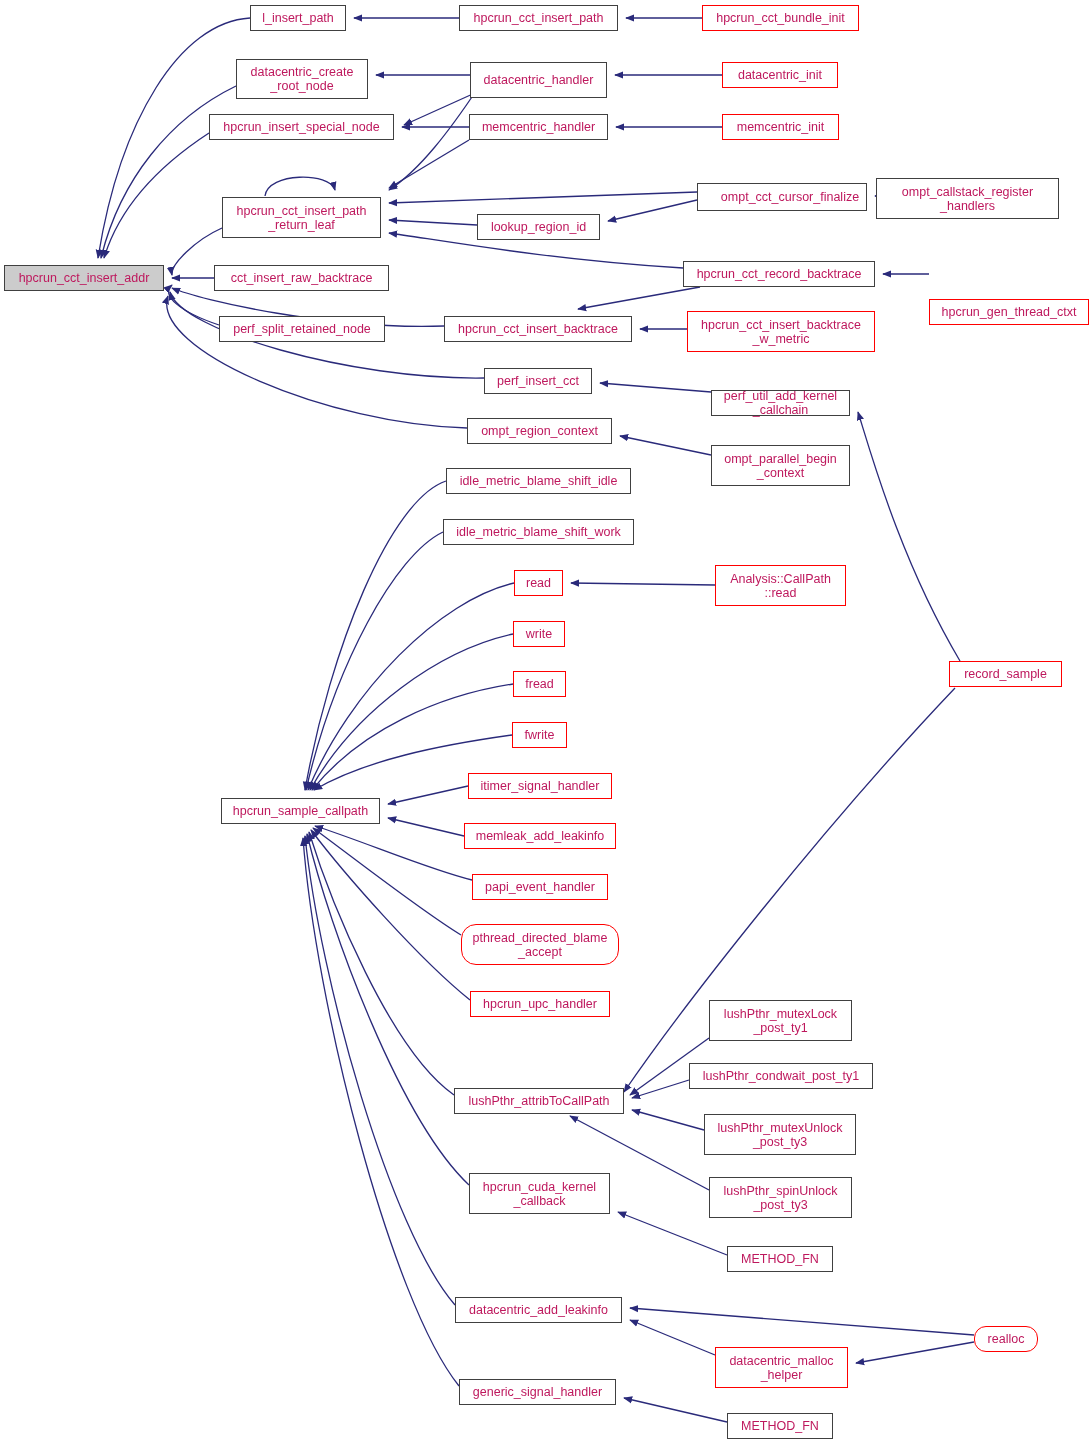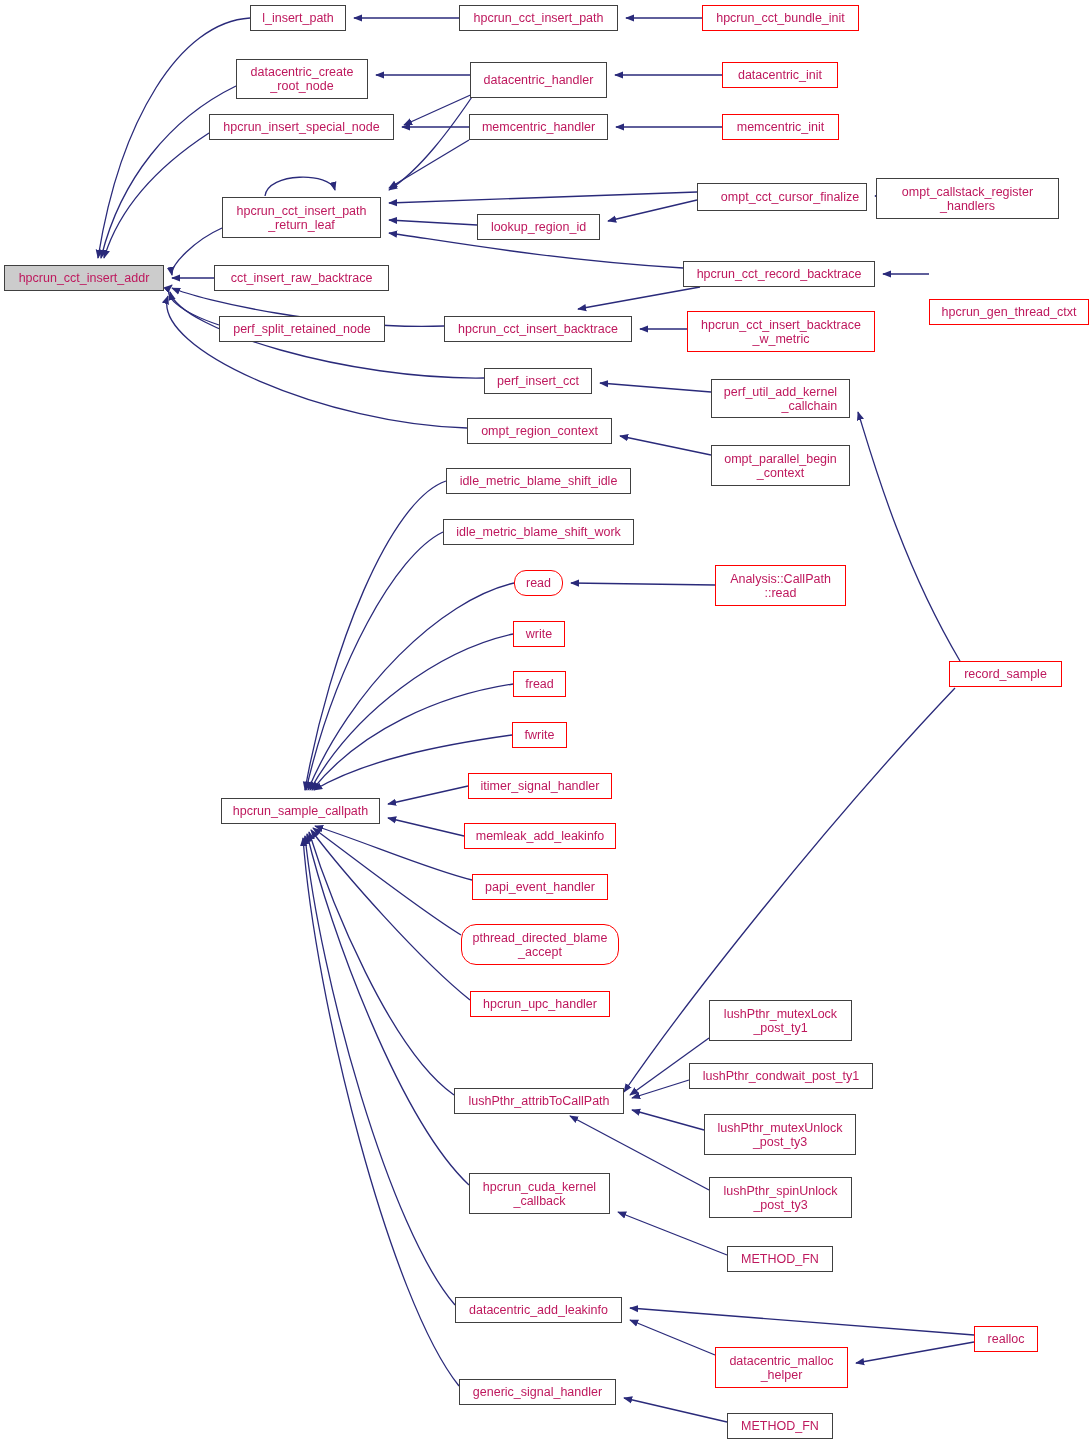--- a/index.html
+++ b/index.html
@@ -135,28 +135,28 @@
       <div class="node" style="left: 876px; top: 178px; width: 183px; height: 41px;"><span>ompt_callstack_register
 _handlers</span></div>
       <div class="node" style="left: 214px; top: 265px; width: 175px; height: 26px;"><span>cct_insert_raw_backtrace</span></div>
       <div class="node" style="left: 683px; top: 261px; width: 192px; height: 26px;"><span>hpcrun_cct_record_backtrace</span></div>
       <div class="node red" style="left: 929px; top: 261px; width: 160px; height: 26px; margin-top: 38px;"><span>hpcrun_gen_thread_ctxt</span></div>
       <div class="node" style="left: 219px; top: 316px; width: 166px; height: 26px;"><span>perf_split_retained_node</span></div>
       <div class="node" style="left: 444px; top: 316px; width: 188px; height: 26px;"><span>hpcrun_cct_insert_backtrace</span></div>
       <div class="node red" style="left: 687px; top: 311px; width: 188px; height: 41px;"><span>hpcrun_cct_insert_backtrace
 _w_metric</span></div>
       <div class="node" style="left: 484px; top: 368px; width: 108px; height: 26px;"><span>perf_insert_cct</span></div>
-      <div class="node" style="left: 711px; top: 379px; width: 139px; height: 39px; text-align: right;"><span>perf_util_add_kernel
+      <div class="node" style="left: 711px; top: 390px; width: 139px; height: 26px;"><span>perf_util_add_kernel
 _callchain</span></div>
       <div class="node" style="left: 467px; top: 418px; width: 145px; height: 26px;"><span>ompt_region_context</span></div>
       <div class="node" style="left: 711px; top: 445px; width: 139px; height: 41px;"><span>ompt_parallel_begin
 _context</span></div>
       <div class="node" style="left: 446px; top: 468px; width: 185px; height: 26px;"><span>idle_metric_blame_shift_idle</span></div>
       <div class="node" style="left: 443px; top: 519px; width: 191px; height: 26px;"><span>idle_metric_blame_shift_work</span></div>
-      <div class="node red" style="left: 514px; top: 570px; width: 49px; height: 26px; border-radius: 12px;"><span>read</span></div>
+      <div class="node red" style="left: 514px; top: 570px; width: 49px; height: 26px;"><span>read</span></div>
       <div class="node red" style="left: 715px; top: 565px; width: 131px; height: 41px;"><span>Analysis::CallPath
 ::read</span></div>
       <div class="node red" style="left: 513px; top: 621px; width: 52px; height: 26px;"><span>write</span></div>
       <div class="node red" style="left: 513px; top: 671px; width: 53px; height: 26px;"><span>fread</span></div>
       <div class="node red" style="left: 512px; top: 722px; width: 55px; height: 26px;"><span>fwrite</span></div>
       <div class="node red" style="left: 468px; top: 773px; width: 144px; height: 26px;"><span>itimer_signal_handler</span></div>
       <div class="node" style="left: 221px; top: 798px; width: 159px; height: 26px;"><span>hpcrun_sample_callpath</span></div>
       <div class="node red" style="left: 464px; top: 823px; width: 152px; height: 26px;"><span>memleak_add_leakinfo</span></div>
       <div class="node red" style="left: 472px; top: 874px; width: 136px; height: 26px;"><span>papi_event_handler</span></div>
       <div class="node red" style="left: 461px; top: 924px; width: 158px; height: 41px; border-radius: 15px;"><span>pthread_directed_blame
@@ -167,20 +167,20 @@
       <div class="node" style="left: 689px; top: 1063px; width: 184px; height: 26px;"><span>lushPthr_condwait_post_ty1</span></div>
       <div class="node" style="left: 454px; top: 1088px; width: 170px; height: 26px;"><span>lushPthr_attribToCallPath</span></div>
       <div class="node" style="left: 704px; top: 1114px; width: 152px; height: 41px;"><span>lushPthr_mutexUnlock
 _post_ty3</span></div>
       <div class="node" style="left: 469px; top: 1173px; width: 141px; height: 41px;"><span>hpcrun_cuda_kernel
 _callback</span></div>
       <div class="node" style="left: 709px; top: 1177px; width: 143px; height: 41px;"><span>lushPthr_spinUnlock
 _post_ty3</span></div>
       <div class="node" style="left: 727px; top: 1246px; width: 106px; height: 26px;"><span>METHOD_FN</span></div>
       <div class="node" style="left: 455px; top: 1297px; width: 167px; height: 26px;"><span>datacentric_add_leakinfo</span></div>
-      <div class="node red" style="left: 974px; top: 1326px; width: 64px; height: 26px;"><span>realloc</span></div>
+      <div class="node red" style="left: 974px; top: 1326px; width: 64px; height: 26px; border-radius: 12px;"><span>realloc</span></div>
       <div class="node red" style="left: 715px; top: 1347px; width: 133px; height: 41px;"><span>datacentric_malloc
 _helper</span></div>
       <div class="node" style="left: 459px; top: 1379px; width: 157px; height: 26px;"><span>generic_signal_handler</span></div>
       <div class="node" style="left: 727px; top: 1413px; width: 106px; height: 26px;"><span>METHOD_FN</span></div>
       <div class="node red" style="left: 949px; top: 661px; width: 113px; height: 26px;"><span>record_sample</span></div>
     </div>
 </div>
 
 </body></html>

